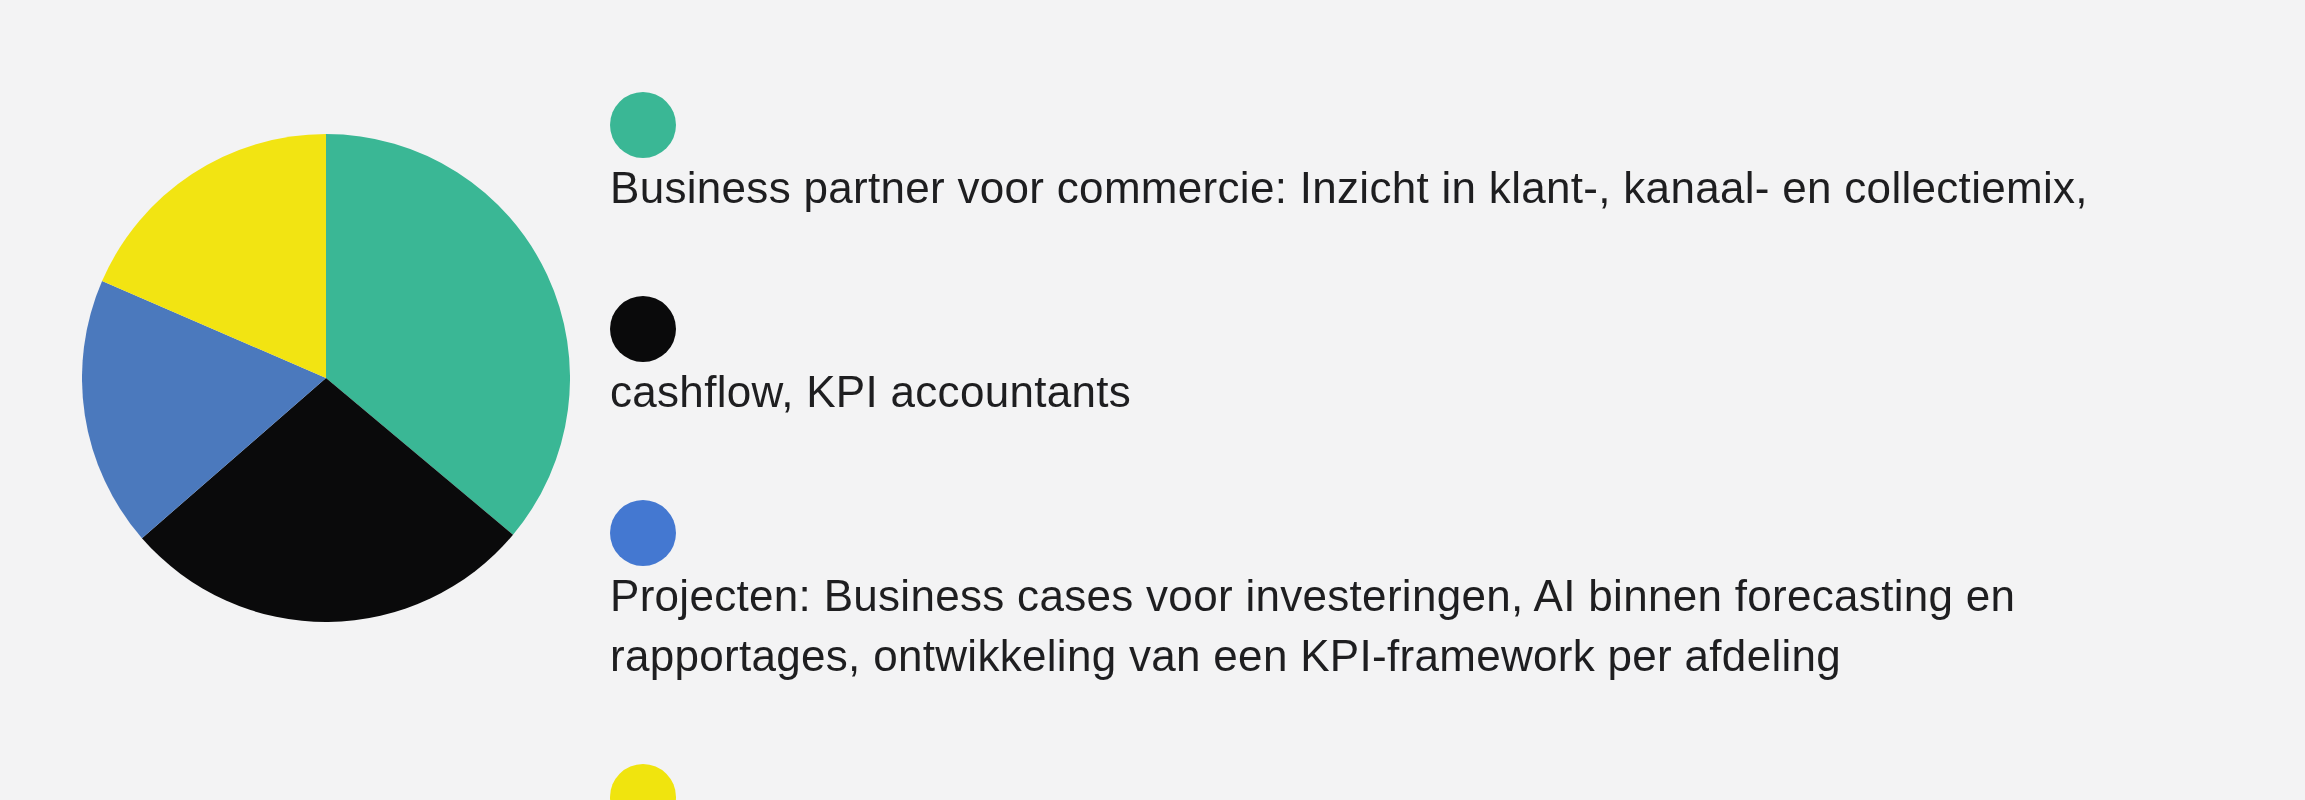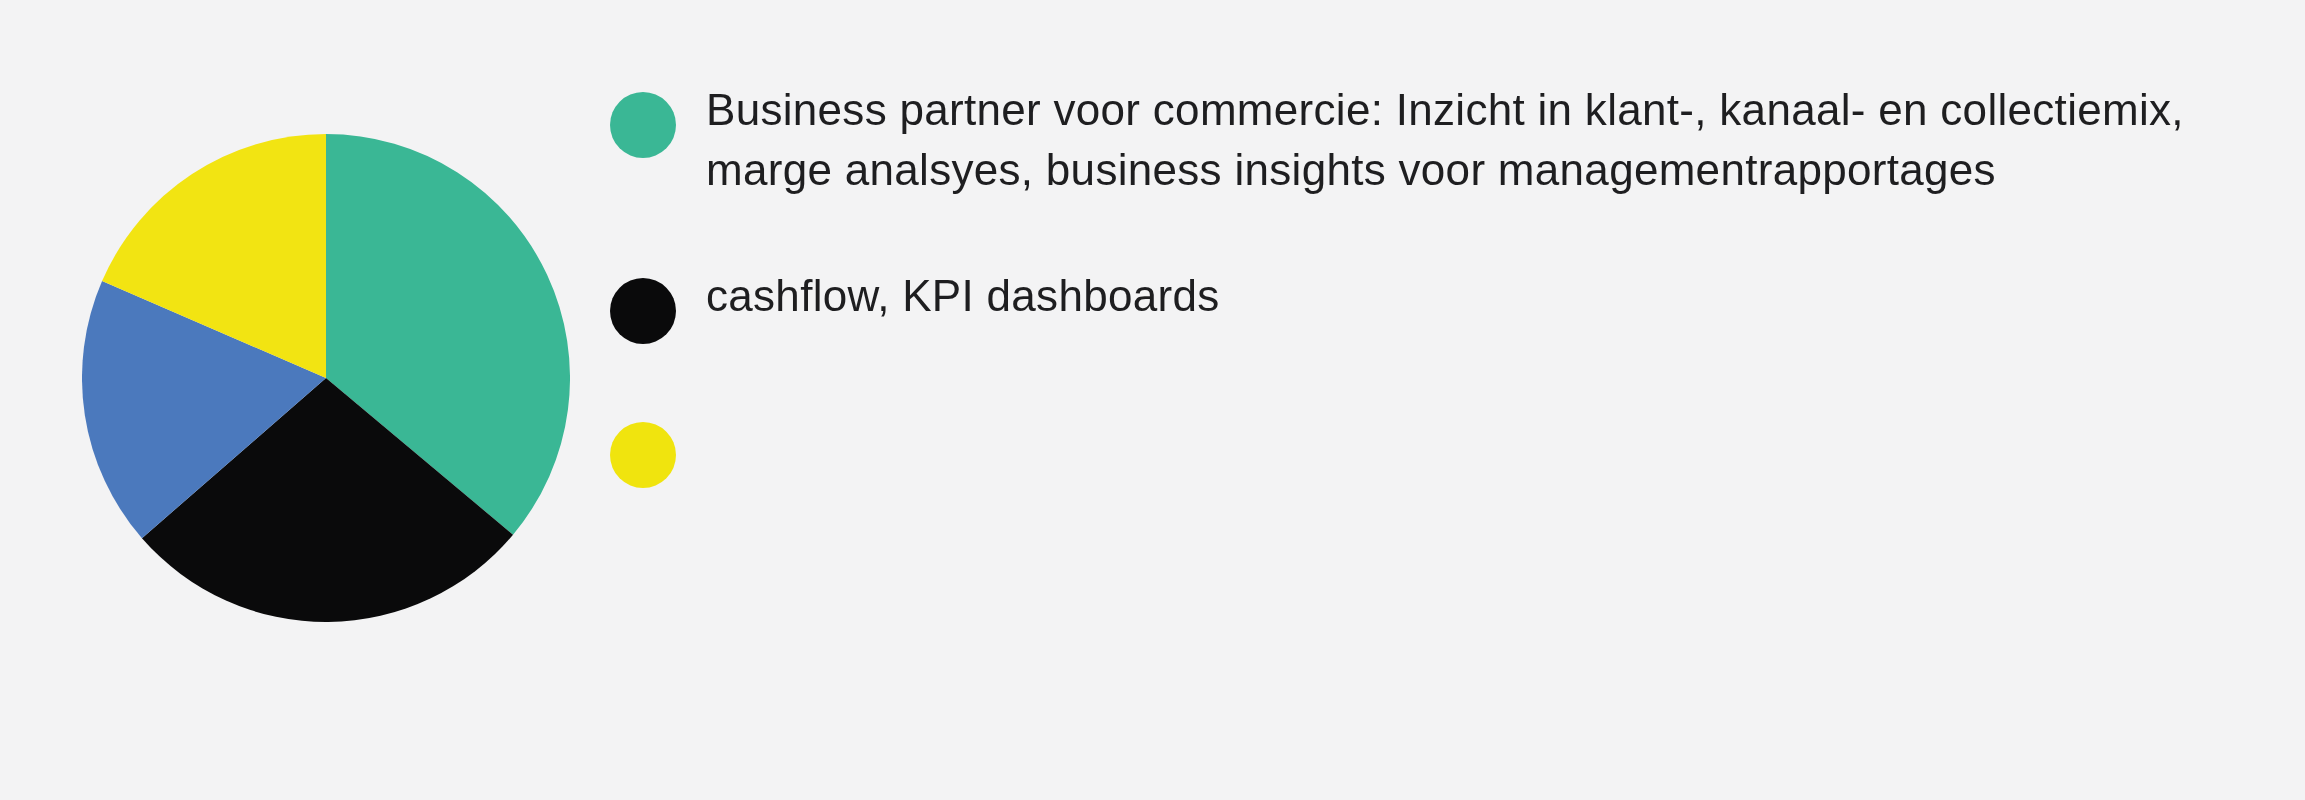--- a/index.html
+++ b/index.html
@@ -27,20 +27,21 @@
   }
   .legend {
     position: absolute;
     left: 610px;
     top: 80px;
   }
   .legend-item {
     display: flex;
     align-items: flex-start;
     margin-bottom: 66px;
+    flex-direction: column;
   }
   .dot {
     flex: 0 0 auto;
     width: 66px;
     height: 66px;
     border-radius: 50%;
     margin-top: 12px;
     margin-right: 30px;
     background: #ccc;
   }
@@ -65,31 +66,37 @@
       <path d="M0 0 L-0.75425 0.65659 A1 1 0 0 1 -0.91775 -0.39715 Z" fill="#4b79bd"></path>
       <path d="M0 0 L-0.91775 -0.39715 A1 1 0 0 1 -0.00000 -1.00000 Z" fill="#f2e412"></path>
     </svg>
 
   <div class="legend">
 
     <div class="legend-item">
       <span class="dot" style="background: rgb(58, 183, 149);"></span>
       <div class="legend-text">
         <div class="legend-line">Business partner voor commercie: Inzicht in klant-, kanaal- en collectiemix,</div>
-        <div class="legend-line">marge analsyes, business insights voor managementrapportages</div>
       </div>
     </div>
 
     <div class="legend-item">
       <span class="dot" style="background: rgb(10, 10, 11);"></span>
       <div class="legend-text">
-        <div class="legend-line">cashflow, KPI dashboards</div>
+        <div class="legend-line">cashflow, KPI accountants</div>
       </div>
     </div>
 
+    <div class="legend-item">
+      <span class="dot" style="background: rgb(68, 120, 209);"></span>
+      <div class="legend-text">
+        <div class="legend-line">Projecten: Business cases voor investeringen, AI binnen forecasting en</div>
+        <div class="legend-line">rapportages, ontwikkeling van een KPI-framework per afdeling</div>
+      </div>
+    </div>
 
     <div class="legend-item">
       <span class="dot" style="background: rgb(240, 228, 14);"></span>
       <div class="legend-text">
       </div>
     </div>
 
   </div>
 </div>
 

